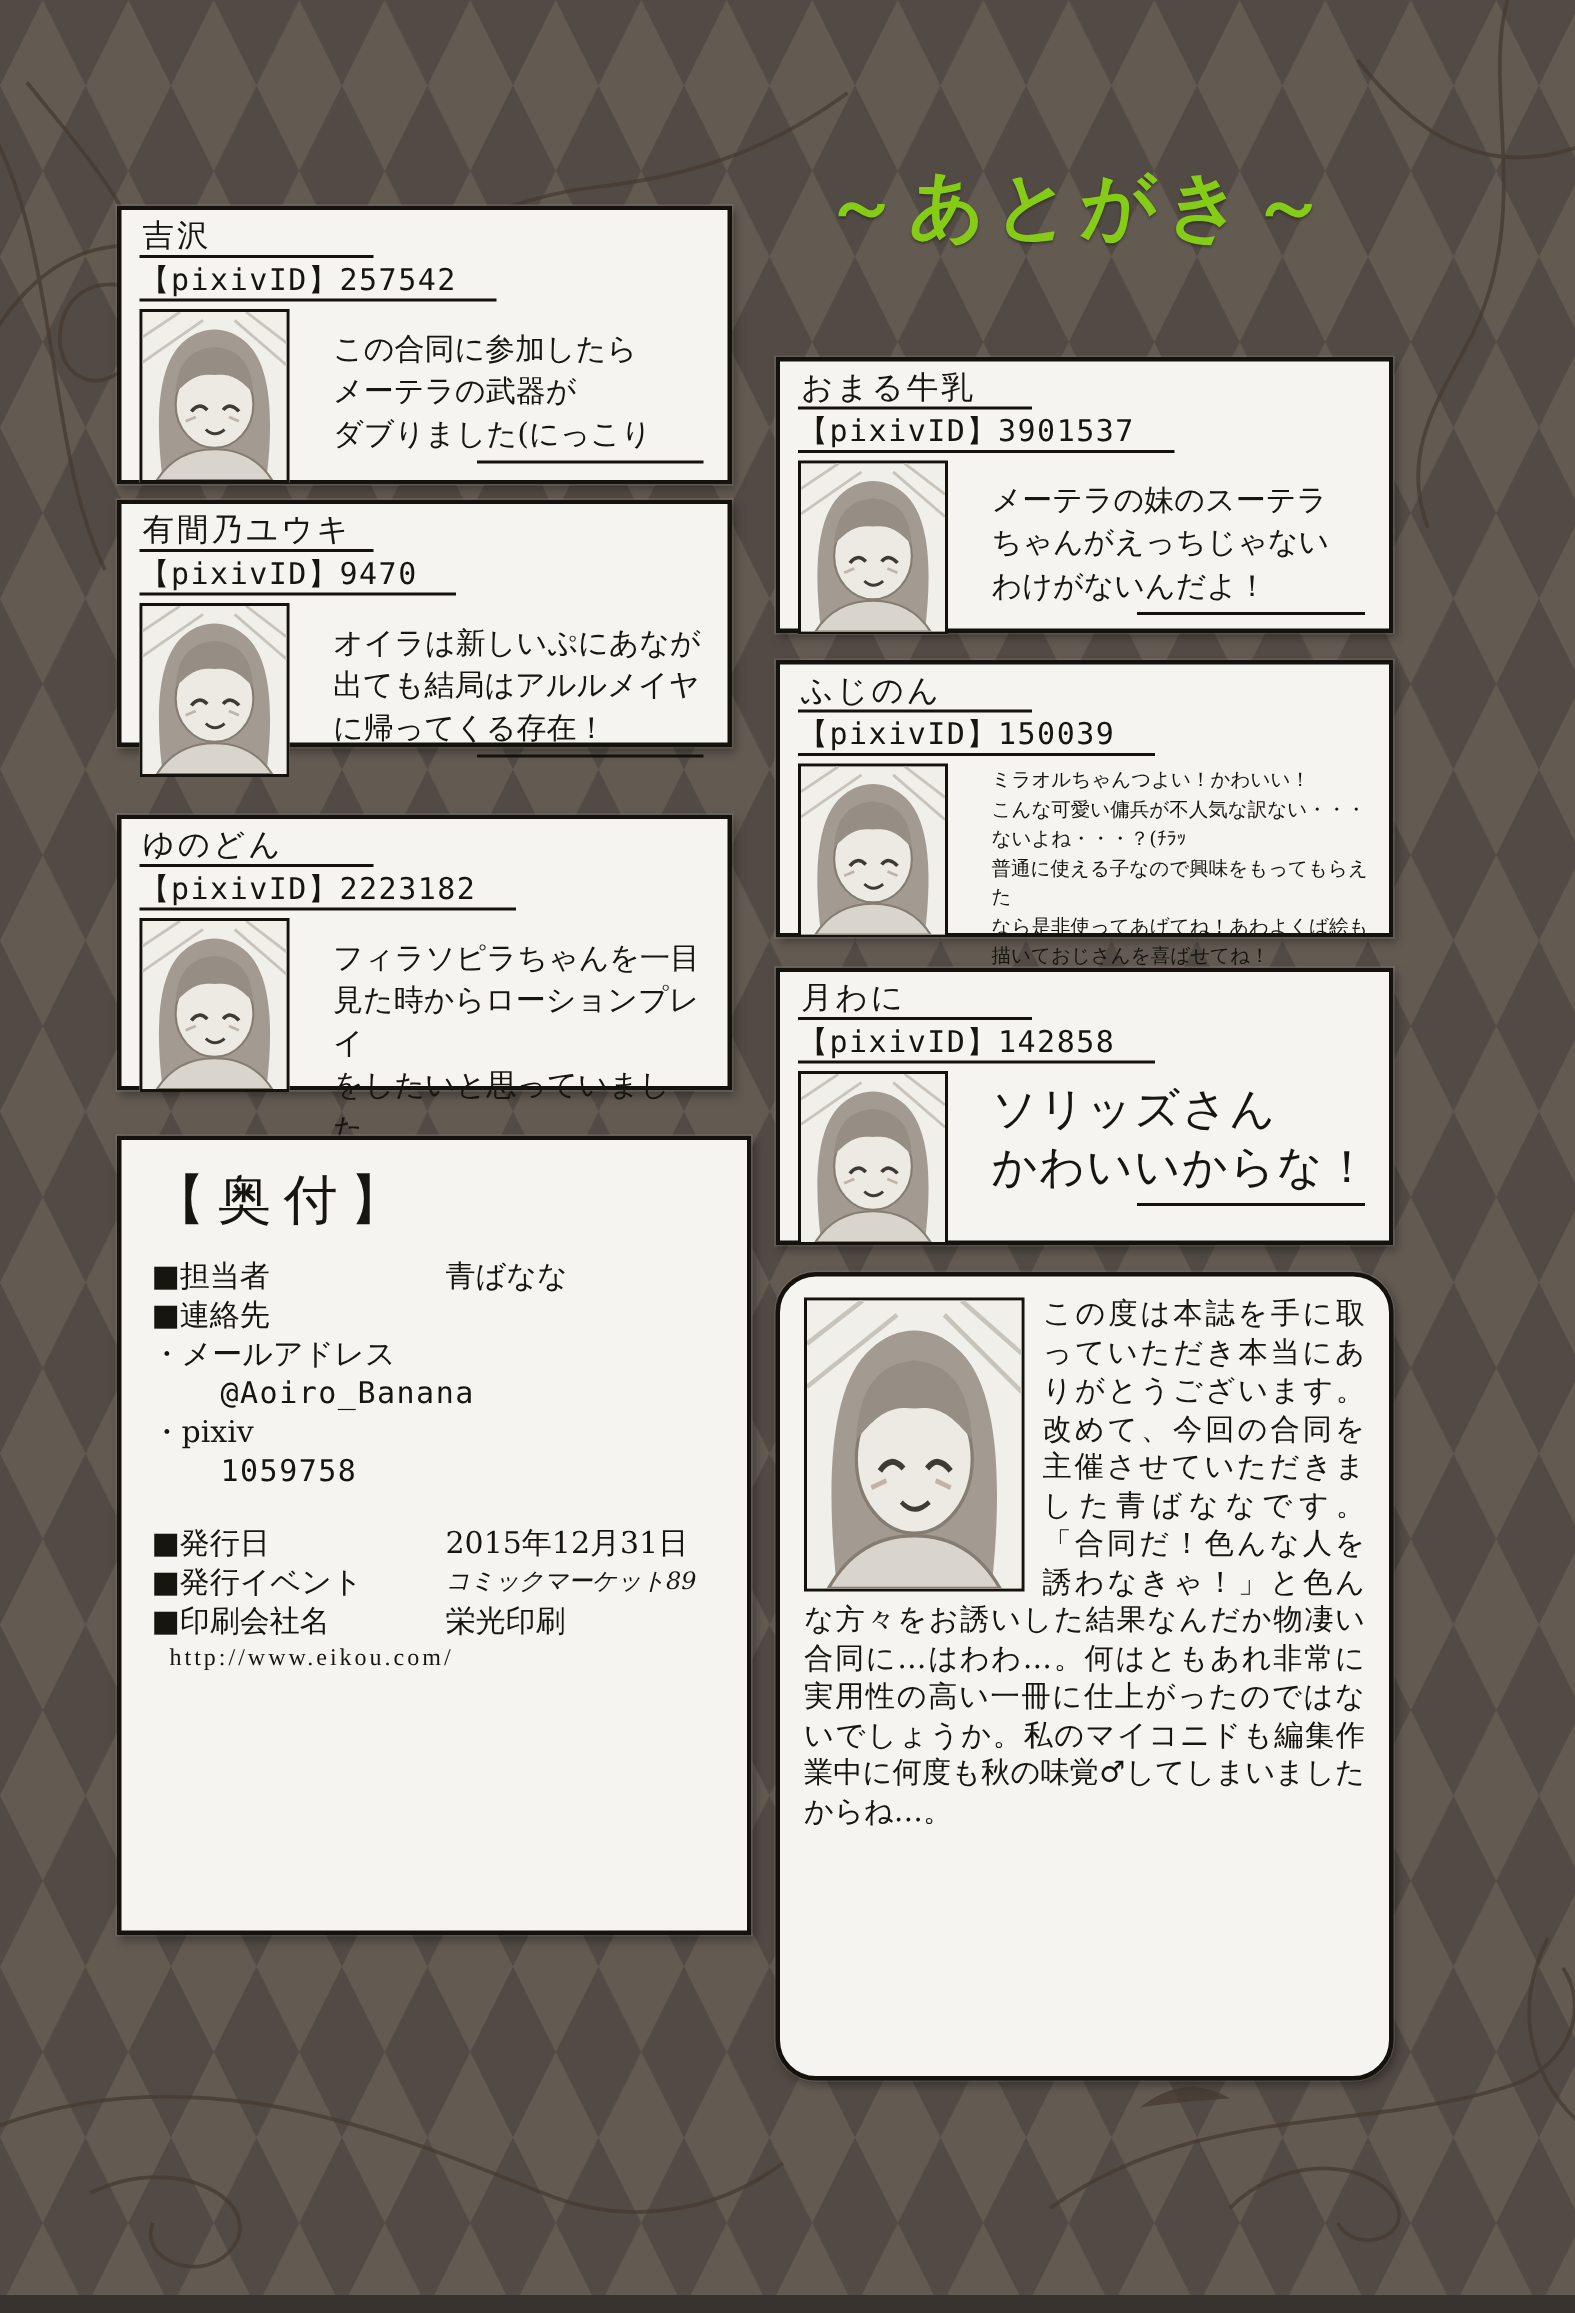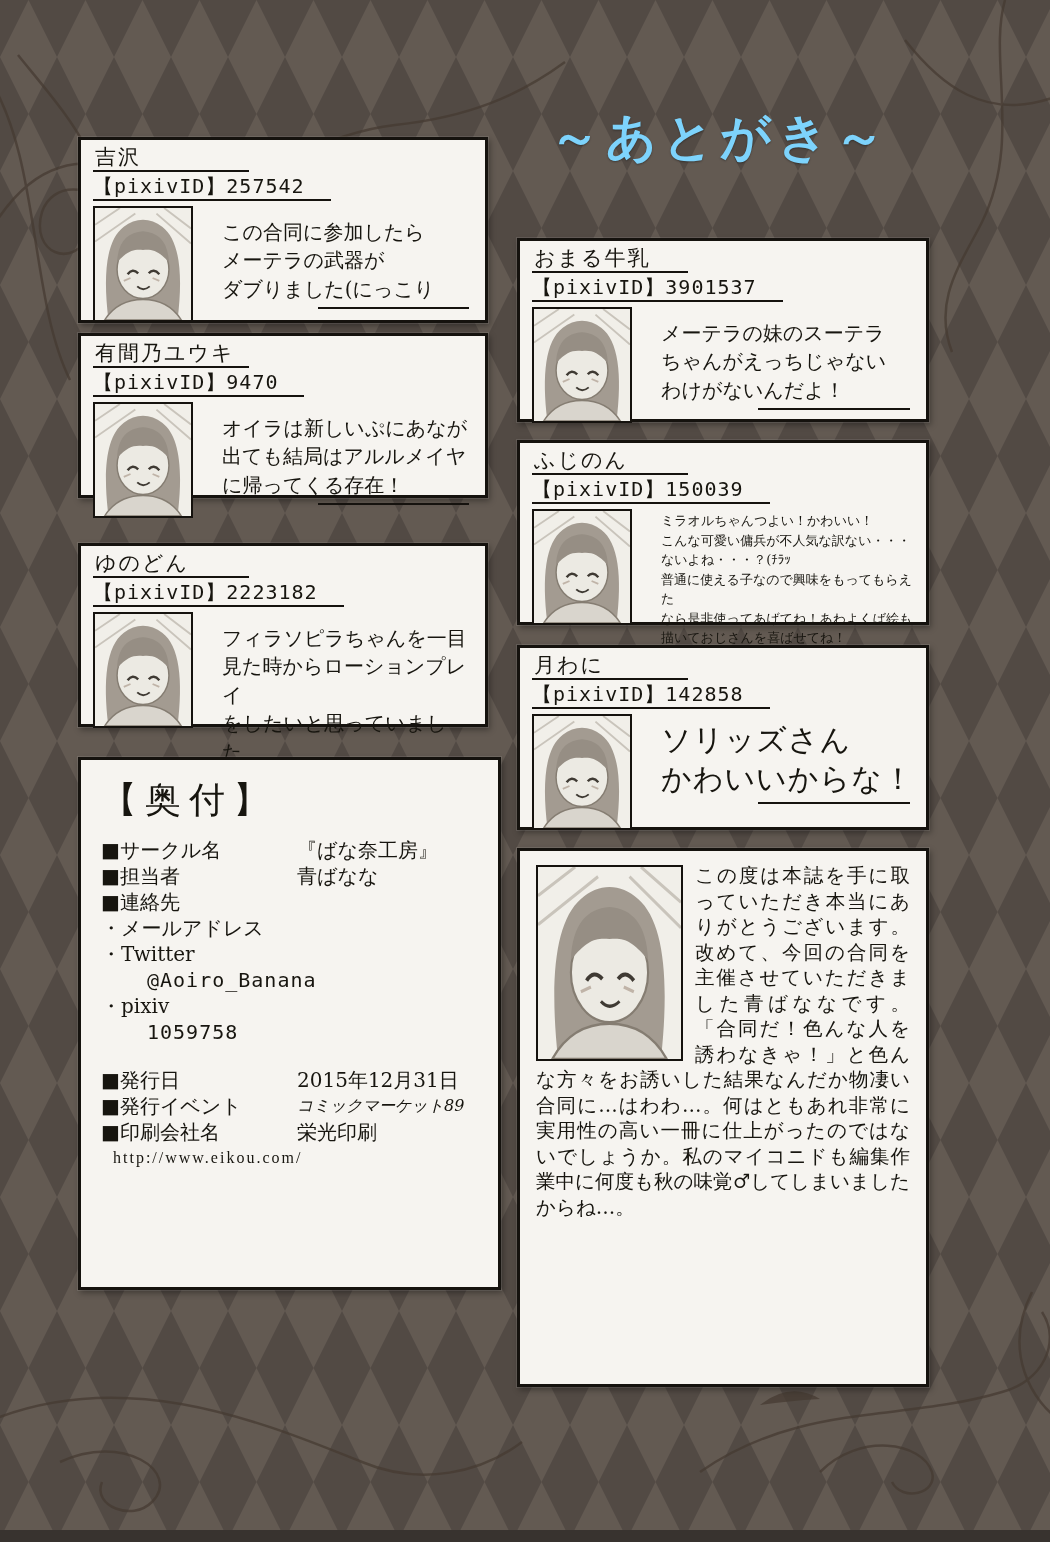--- a/index.html
+++ b/index.html
@@ -7,21 +7,21 @@
     position:relative; width:1050px; height:1542px; overflow:hidden;
     background:#574f49;
     font-family:"DejaVu Serif","Liberation Serif",serif;
     color:#17150f;
   }
   .bgsvg { position:absolute; left:0; top:0; width:1050px; height:1542px; }
 
   .page-title {
     position:absolute; left:500px; top:104px; width:440px;
     text-align:center; font-size:50px; font-weight:bold;
-    letter-spacing:6px; color:#7dd3fc;
+    letter-spacing:6px; color:#84cc16;
     text-shadow:0 1px 2px rgba(0,0,0,.35);
   }
 
   .box {
     position:absolute; box-sizing:border-box;
     background:#f6f4f0; border:3px solid #15120e;
     box-shadow:0 0 0 1px rgba(255,255,255,.10), 2px 3px 6px rgba(0,0,0,.35);
   }
 
   .abox { display:flex; flex-direction:column; padding:5px 12px 6px 12px; }
@@ -61,21 +61,21 @@
   }
   .kgap { height:22px; }
   .kv-small { font-size:16px; letter-spacing:0;font-style:italic; }
   .kurl {
     font-size:16px; line-height:26px; padding-left:12px; letter-spacing:2px;
     font-family:Liberation Serif, serif;
   }
   .knotice { font-size:20.5px; line-height:1.45; margin-top:24px; }
 
   
-  .bigbox { padding:12px 16px; font-size:19.5px; line-height:1.31; }
+  .bigbox { padding:12px 16px; font-size:19.5px; line-height:1.31;border-radius:27px; }
   .float-portrait {
     float:left; width:147px; height:196px; box-sizing:border-box;
     border:2px solid #15120e; background:#efede8; margin:2px 12px 4px 0;
   }
   .float-portrait svg { width:100%; height:100%; display:block; }
   .atext { margin:0; text-align:justify; }
   .atext + .atext { margin-top:25px; }
 </style>
 </head>
 <body>
@@ -165,30 +165,25 @@
 見た時からローションプレイ
 をしたいと思っていました。</div>
         <div class="sig"></div>
       </div>
     </div>
   </div>
 
   <div class="box kbox" style="left:78px;top:757px;width:423px;height:533px">
     <div class="kheading">【奥付】</div>
     <div class="krow">
-      <div class="klabel">■サークル名</div>
-      <div class="kvalue">『ばな奈工房』</div>
-    </div>
-    <div class="krow">
       <div class="klabel">■担当者</div>
       <div class="kvalue">青ばなな</div>
     </div>
     <div class="ksub">■連絡先</div>
     <div class="ksub">・メールアドレス</div>
-    <div class="ksub">・Twitter</div>
     <div class="kindent">@Aoiro_Banana</div>
     <div class="ksub">・pixiv</div>
     <div class="kindent">1059758</div>
     <div class="kgap"></div>
     <div class="krow">
       <div class="klabel">■発行日</div>
       <div class="kvalue">2015年12月31日</div>
     </div>
     <div class="krow">
       <div class="klabel">■発行イベント</div>

